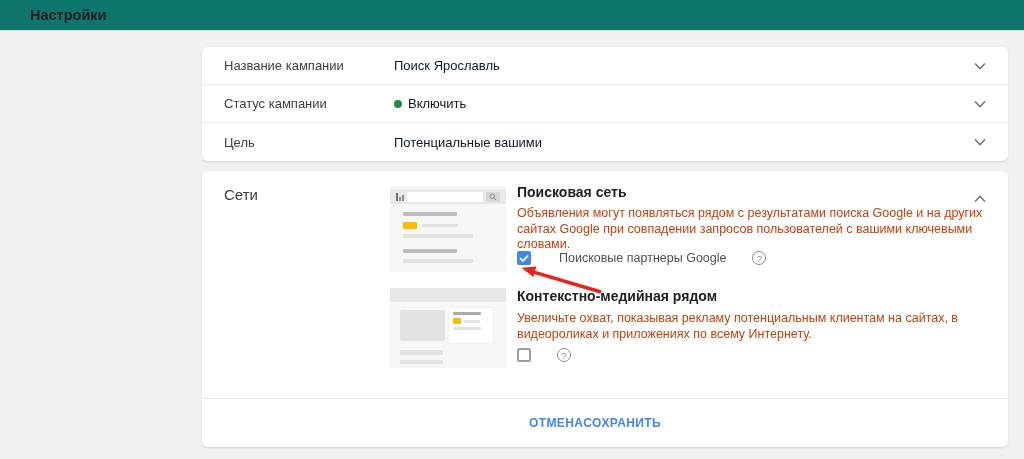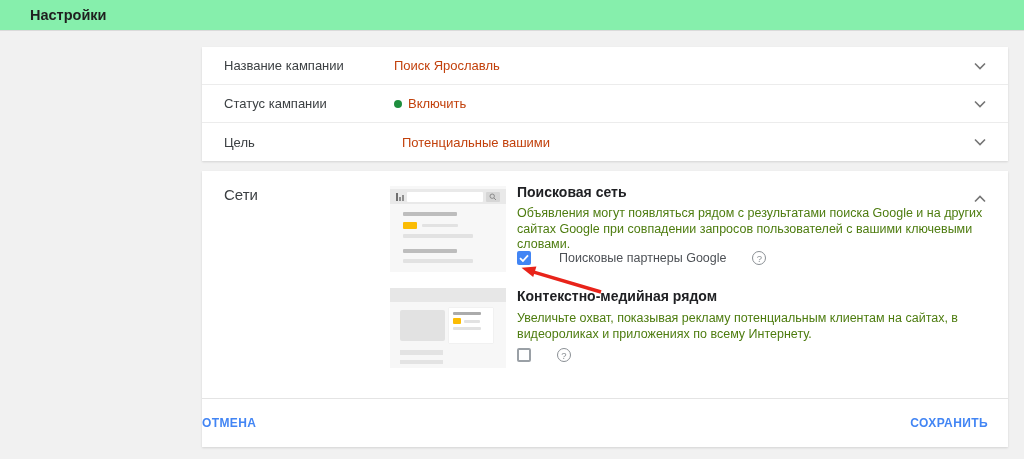--- a/index.html
+++ b/index.html
@@ -1,27 +1,27 @@
 <!DOCTYPE html>
 <html><head>
 <meta charset="utf-8">
 <style>
   * { margin:0; padding:0; box-sizing:border-box; }
   html,body { width:1024px; height:459px; }
   body { font-family:"Liberation Sans","DejaVu Sans",sans-serif; background:#f1f1f1; position:relative; overflow:hidden; }
 
-  .topbar { position:absolute; top:0; left:0; width:1024px; height:31px; background:#86efac; border-bottom:1px solid #dadada; }
+  .topbar { position:absolute; top:0; left:0; width:1024px; height:31px; background:#0f766e; border-bottom:1px solid #dadada; }
   .page-title { position:absolute; left:30px; top:7px; font-size:14.5px; font-weight:bold; color:#1f1f1f; }
 
-  .card { position:absolute; left:202px; width:806px; background:#ffffff; border-radius:0; box-shadow:0 1px 2px rgba(0,0,0,0.12); }
+  .card { position:absolute; left:202px; width:806px; background:#ffffff; border-radius:6px; box-shadow:0 1px 2px rgba(0,0,0,0.12); }
   .card-rows { top:47px; height:114px; }
   .setting-row { height:38px; display:flex; align-items:center; padding:0 22px; border-bottom:1px solid #ececec; cursor:pointer; }
-  .setting-row:last-child { border-bottom:none;gap:8px; }
+  .setting-row:last-child { border-bottom:none; }
   .row-label { width:170px; font-size:13px; color:#3c4043; flex-shrink:0; }
-  .row-value { font-size:13px; color:#c2410c; display:flex; align-items:center; gap:6px; }
+  .row-value { font-size:13px; color:#0f172a; display:flex; align-items:center; gap:6px; }
   .status-dot { width:8px; height:8px; border-radius:50%; display:inline-block; }
   .chevron { margin-left:auto; display:flex; align-items:center; }
 
   .card-networks { top:171px; height:276px; }
   .net-label { position:absolute; left:22px; top:15px; font-size:15px; color:#3c4043; }
   .net-chevron { position:absolute; right:22px; top:18px; cursor:pointer; }
 
   .thumb { position:absolute; left:188px; width:116px; background:#f7f7f7; }
   .thumb1 { top:15px; height:86px; }
   .thumb2 { top:117px; height:80px; }
@@ -44,30 +44,30 @@
   .t2-ad { width:44px; height:35px; background:#ffffff; box-shadow:0 0 1px rgba(0,0,0,0.15); padding:4px 4px; margin-top:-2px; }
   .t2-ad .ln-dark { width:28px; height:3px; background:#ababab; }
   .t2-ad .badge-row { margin:3px 0 3px 0; gap:3px; }
   .t2-ad .badge { width:8px; height:6px; }
   .t2-ad .ln-lt { height:3px; }
   .t2-lines { padding:7px 0 0 10px; }
   .t2-lines .ln-lt { width:43px; height:4.5px; margin-bottom:5px; background:#e3e3e3; }
 
   .net-content { position:absolute; left:315px; right:30px; top:0; }
   .net-heading { position:absolute; font-size:14px; font-weight:bold; color:#202124; }
-  .net-desc { position:absolute; font-size:12.5px; line-height:15.5px; color:#4d7c0f; width:473px; }
+  .net-desc { position:absolute; font-size:12.5px; line-height:15.5px; color:#c2410c; width:473px; }
   .cb-row { position:absolute; display:flex; align-items:center; gap:28px; cursor:pointer; }
   .cb { width:14px; height:14px; border-radius:2px; flex-shrink:0; position:relative; }
   .cb.checked { background:#4285f4; }
   .cb.unchecked { background:#ffffff; border:2px solid #9aa0a6; }
   .cb-label { font-size:12.5px; color:#4d5156; }
   .help-icon { width:14px; height:14px; border:1px solid #8a8f94; border-radius:50%; color:#8a8f94; font-size:9.5px; display:flex; align-items:center; justify-content:center; margin-left:-2px; cursor:pointer; }
 
   .panel-divider { position:absolute; left:0; right:0; top:227px; height:1px; background:#e4e4e4; }
-  .panel-footer { position:absolute; left:0; right:0; top:228px; height:48px; display:flex; align-items:center; justify-content:space-between; padding-right:20px; }
+  .panel-footer { position:absolute; left:0; right:0; top:228px; height:48px; display:flex; align-items:center; justify-content:center; padding-right:20px; }
   .text-btn { font-size:12px; font-weight:bold; letter-spacing:0.4px; color:#4285f4; cursor:pointer; background:none; border:none; font-family:inherit; }
 
   .arrow-overlay { position:absolute; left:500px; top:255px; width:120px; height:50px; pointer-events:none; z-index:5; }
 </style>
 </head>
 <body>
 
 <div class="topbar">
   <div class="page-title">Настройки</div>
 </div>

